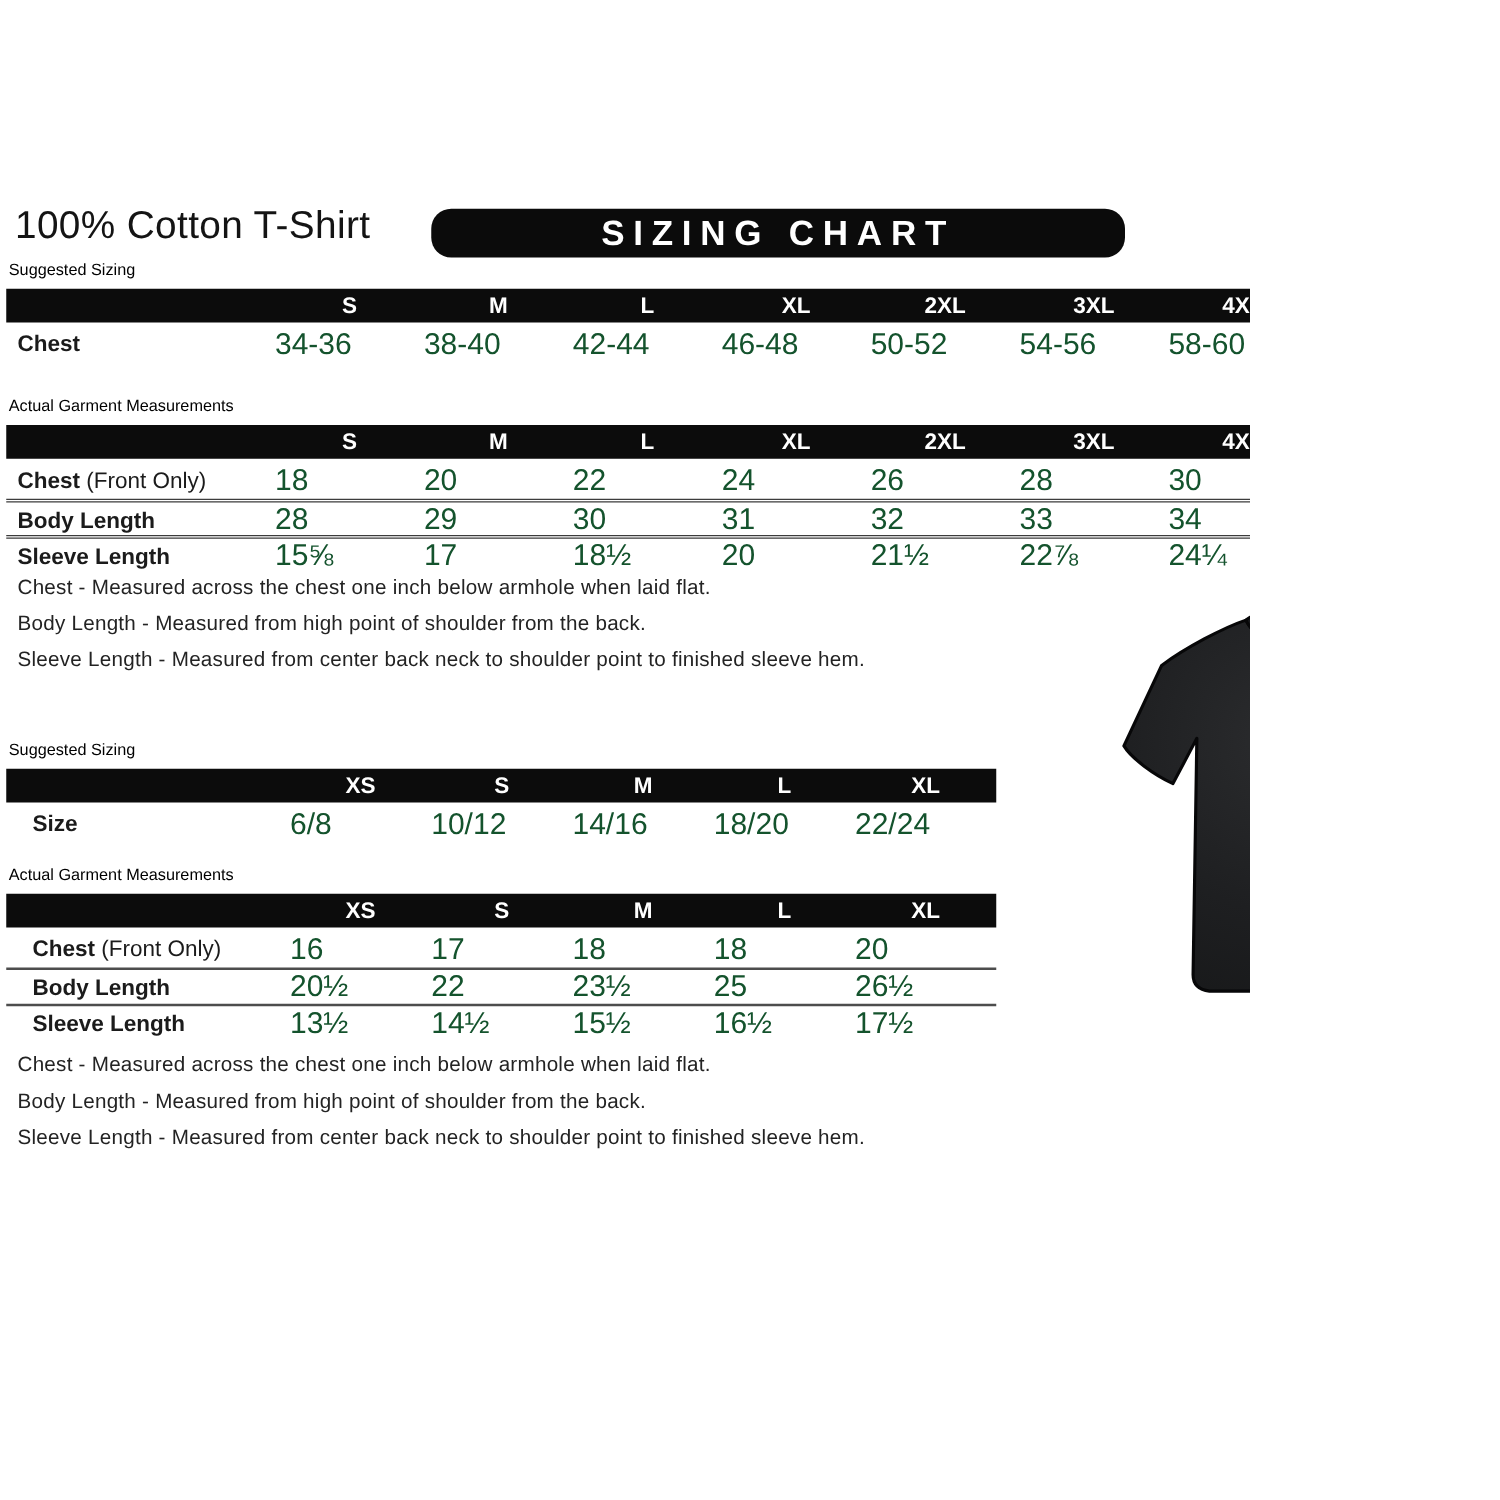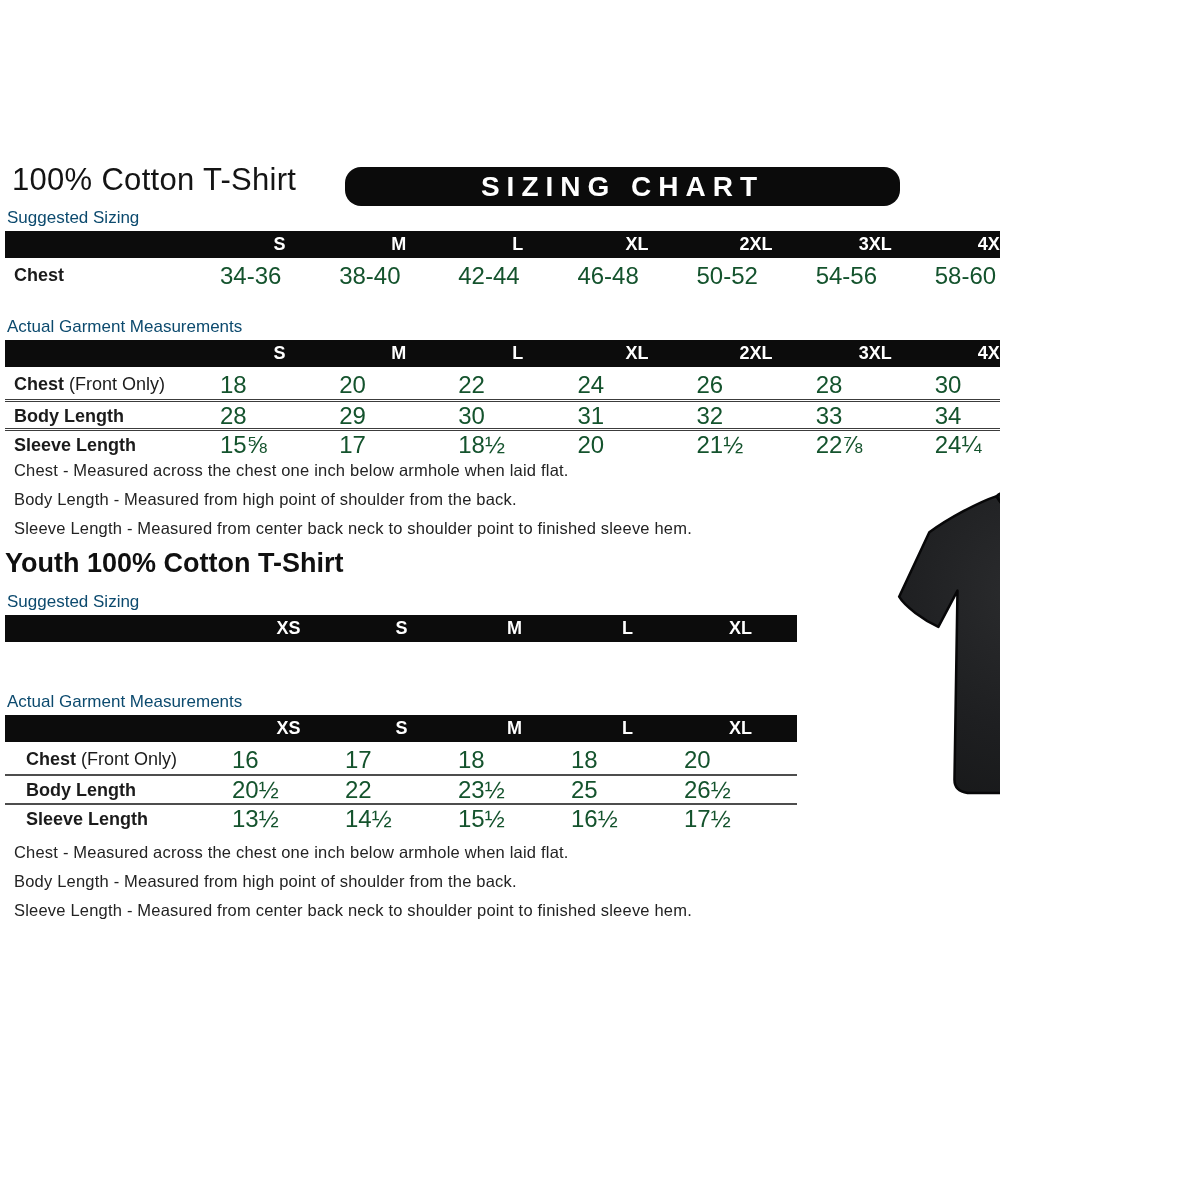--- a/index.html
+++ b/index.html
@@ -5,21 +5,21 @@
   * { margin:0; padding:0; box-sizing:border-box; }
   html,body { background:#ffffff; }
   body { font-family:"Liberation Sans", sans-serif; color:#1b1b1b; }
   .canvas { position:relative; width:1000px; height:1200px; background:#fff; overflow:hidden; }
 
   .page-title { position:absolute; left:12px; top:162px; font-size:31px; font-weight:400; color:#141414; letter-spacing:0.3px; }
   .banner { position:absolute; left:345px; top:167px; width:555px; height:39px; background:#0b0b0b;
             display:flex; align-items:center; justify-content:center;border-radius:16px; }
   .banner span { color:#ffffff; font-size:28px; font-weight:700; letter-spacing:7px; }
 
-  .section-label { position:absolute; font-size:17px; color:#0c4a6e; }
+  .section-label { position:absolute; font-size:13px; color:#000000; }
 
   .size-table { position:absolute; }
   .trow { display:grid; align-items:center; }
   .adult .trow { grid-template-columns:215px repeat(8, 1fr); }
   .youth .trow { grid-template-columns:215px repeat(5, 1fr);padding-left:12px; }
   .thead { background:#0c0c0c; height:27px; margin-bottom:3px; }
   .thead .hcell { color:#ffffff; font-weight:700; font-size:18px; text-align:center; }
   .tbody-row { height:29px; }
   .sep { border-top:3px double #3c3c3c; }
   .sep-single { border-top:2px solid #4d4d4d; }
@@ -120,32 +120,39 @@
       <div class="vcell">25⅓</div>
     </div>
   </div>
 
   <div class="notes" style="top:461px;">
     <div class="note-line">Chest - Measured across the chest one inch below armhole when laid flat.</div>
     <div class="note-line">Body Length - Measured from high point of shoulder from the back.</div>
     <div class="note-line">Sleeve Length - Measured from center back neck to shoulder point to finished sleeve hem.</div>
   </div>
 
-  <div class="youth-title">Youth 100% Cotton T-Shirt</div>
 
   <div class="section-label" style="left:7px; top:592px;">Suggested Sizing</div>
 
   <div class="size-table youth" style="left:5px; top:615px; width:792px;">
     <div class="trow thead">
       <div class="hcell"></div>
       <div class="hcell">XS</div>
       <div class="hcell">S</div>
       <div class="hcell">M</div>
       <div class="hcell">L</div>
       <div class="hcell">XL</div>
+    </div>
+    <div class="trow tbody-row">
+      <div class="rlabel"><span class="lab">Size</span><span class="suf"></span></div>
+      <div class="vcell">6/8</div>
+      <div class="vcell">10/12</div>
+      <div class="vcell">14/16</div>
+      <div class="vcell">18/20</div>
+      <div class="vcell">22/24</div>
     </div>
   </div>
 
   <div class="section-label" style="left:7px; top:692px;">Actual Garment Measurements</div>
 
   <div class="size-table youth" style="left:5px; top:715px; width:792px;">
     <div class="trow thead">
       <div class="hcell"></div>
       <div class="hcell">XS</div>
       <div class="hcell">S</div>

